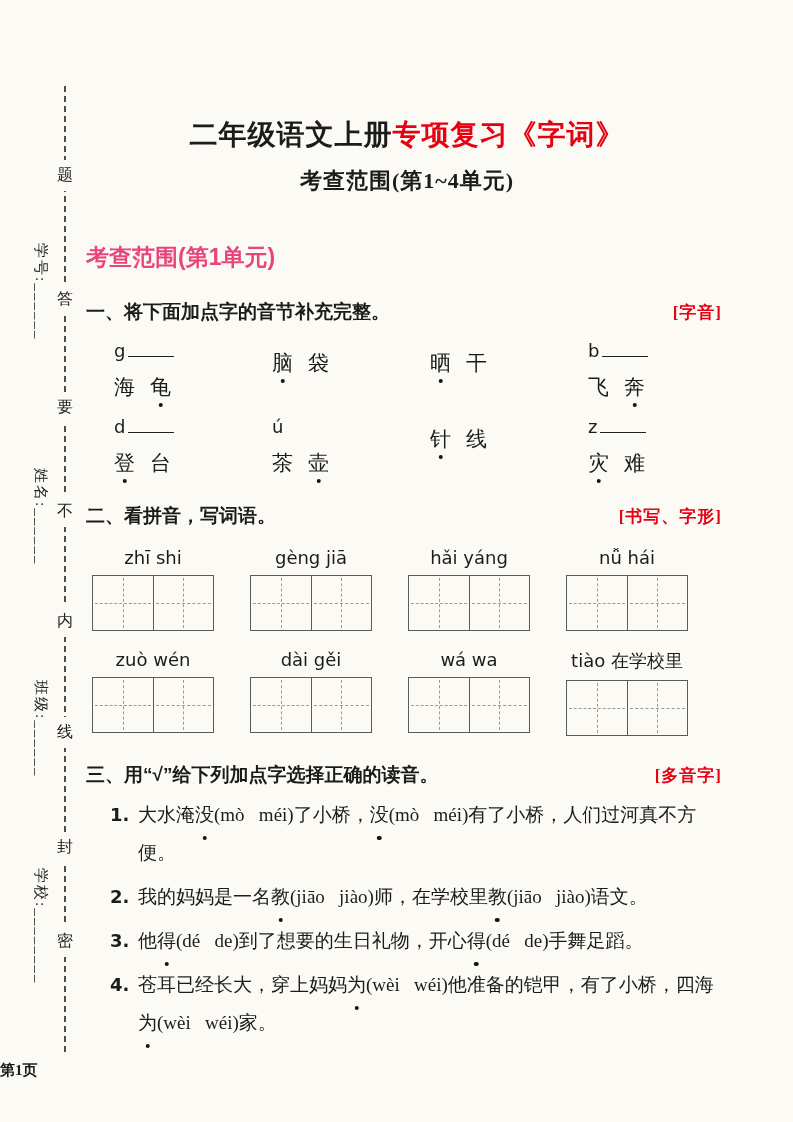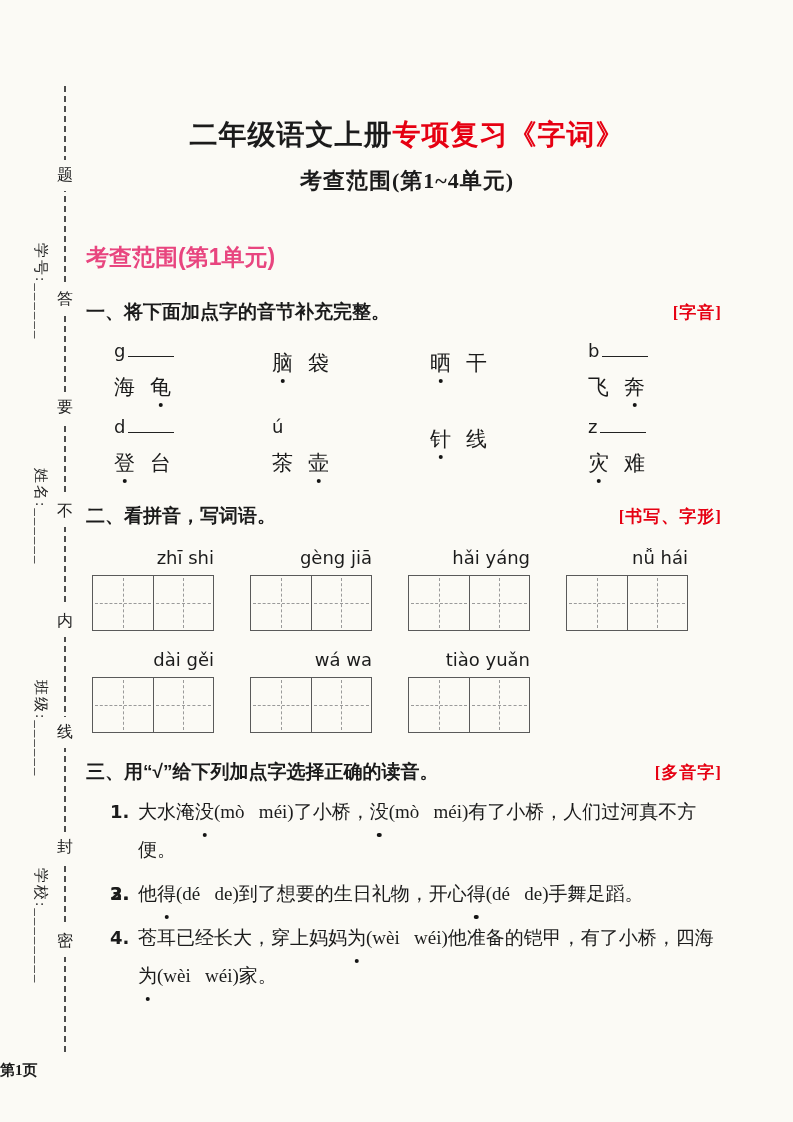--- a/index.html
+++ b/index.html
@@ -32,21 +32,21 @@
   .blank{display:inline-block;width:46px;height:0.85em;border-bottom:1.6px solid #222;margin-left:3px;}
   .q1word{margin-top:9px;font-size:21px;}
   .q1word .wch{display:inline-block;margin-right:15px;position:relative;}
   .dotch{position:relative;display:inline-block;}
   .dotch::after{content:"";position:absolute;left:50%;transform:translateX(-50%);bottom:-6px;
                 width:4.5px;height:4.5px;border-radius:50%;background:#151515;}
 
   
   .q2-row{display:grid;grid-template-columns:repeat(4,158px);padding-left:6px;margin-top:18px;}
   .q2-item{width:122px;}
-  .q2py{text-align:right;font-size:18px;font-family:"DejaVu Sans",sans-serif;margin-bottom:7px;}
+  .q2py{text-align:center;font-size:18px;font-family:"DejaVu Sans",sans-serif;margin-bottom:7px;}
   .gridbox{display:flex;border:1.6px solid #5a5a5a;width:122px;height:56px;}
   .gcell{flex:1;position:relative;}
   .gcell + .gcell{border-left:1.6px solid #5a5a5a;}
   .gcell::before{content:"";position:absolute;left:2px;right:2px;top:50%;border-top:1px dashed #9a9a9a;}
   .gcell::after{content:"";position:absolute;top:2px;bottom:2px;left:50%;border-left:1px dashed #9a9a9a;}
 
   
   #q3items{margin-top:8px;}
   .q3-item{position:relative;padding-left:52px;margin-top:6px;font-size:19px;line-height:38px;}
   .q3num{position:absolute;left:24px;top:0;font-weight:bold;font-family:"DejaVu Sans",sans-serif;font-size:18px;line-height:38px;}
@@ -151,48 +151,55 @@
         <div class="q2-item">
           <div class="q2py">nǚ hái</div>
           <div class="gridbox">
             <div class="gcell"></div>
             <div class="gcell"></div>
           </div>
         </div>
       </div>
     <div class="q2-row" id="q2r1">
         <div class="q2-item">
+          <div class="q2py">zuò wén</div>
+          <div class="gridbox">
+            <div class="gcell"></div>
+            <div class="gcell"></div>
+          </div>
+        </div>
+        <div class="q2-item">
           <div class="q2py">dài gěi</div>
           <div class="gridbox">
             <div class="gcell"></div>
             <div class="gcell"></div>
           </div>
         </div>
         <div class="q2-item">
           <div class="q2py">wá wa</div>
           <div class="gridbox">
             <div class="gcell"></div>
             <div class="gcell"></div>
           </div>
         </div>
         <div class="q2-item">
-          <div class="q2py">tiào yuǎn</div>
+          <div class="q2py">tiào 在学校里</div>
           <div class="gridbox">
             <div class="gcell"></div>
             <div class="gcell"></div>
           </div>
         </div>
       </div>
 
     <div class="q-header">
       <span class="q-title">三、用“√”给下列加点字选择正确的读音。</span>
       <span class="tag">[多音字]</span>
     </div>
     <div id="q3items">
         <div class="q3-item"><span class="q3num">1.</span><span class="q3text"><span>大水淹</span><span class="dotch">没</span><span>(mò   méi)了小桥，</span><span class="dotch">没</span><span>(mò   méi)有了小桥，人们过河真不方便。</span></span></div>
-        <div class="q3-item"><span class="q3num">2.</span></div>
+        <div class="q3-item"><span class="q3num">2.</span><span class="q3text"><span>我的妈妈是一名</span><span class="dotch">教</span><span>(jiāo   jiào)师，在学校里</span><span class="dotch">教</span><span>(jiāo   jiào)语文。</span></span></div>
         <div class="q3-item"><span class="q3num">3.</span><span class="q3text"><span>他</span><span class="dotch">得</span><span>(dé   de)到了想要的生日礼物，开心</span><span class="dotch">得</span><span>(dé   de)手舞足蹈。</span></span></div>
         <div class="q3-item"><span class="q3num">4.</span><span class="q3text"><span>苍耳已经长大，穿上妈妈</span><span class="dotch">为</span><span>(wèi   wéi)他准备的铠甲，有了小桥，四海</span><span class="dotch">为</span><span>(wèi   wéi)家。</span></span></div>
       </div>
   </main>
 
   <footer class="pagenum">第1页</footer>
 </div>
 
 </body></html>

